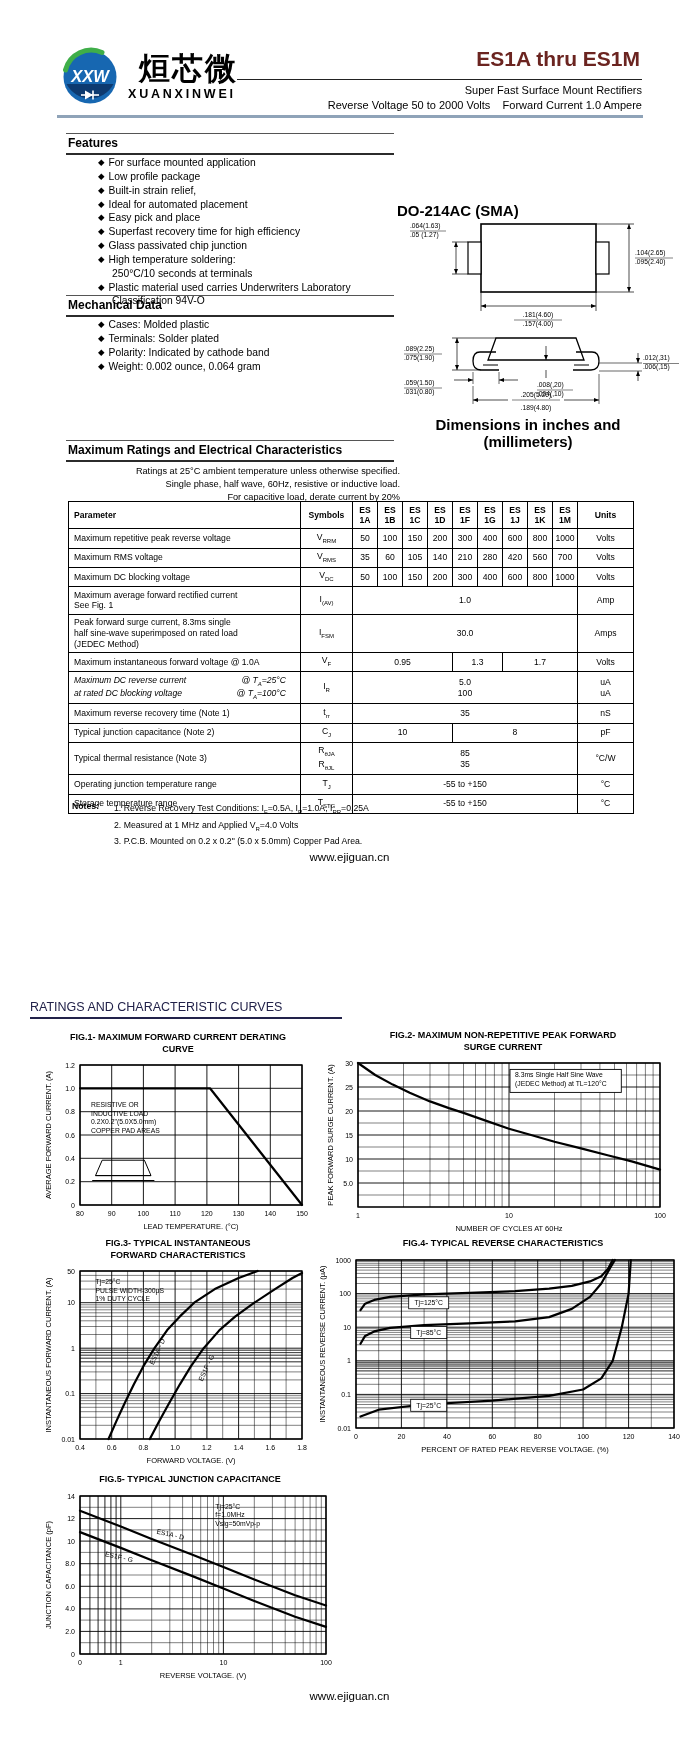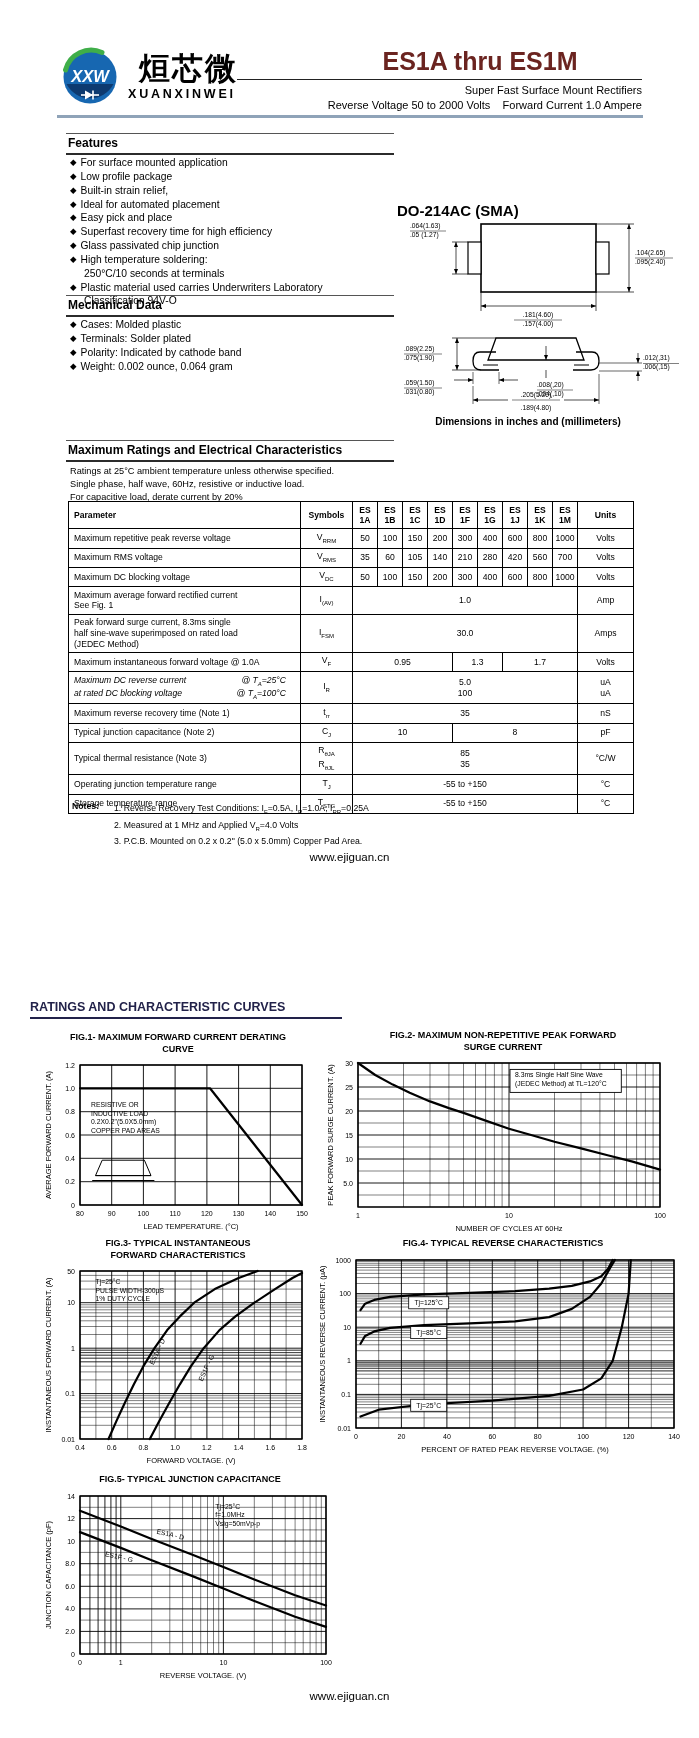--- a/index.html
+++ b/index.html
@@ -3,54 +3,54 @@
 <meta charset="utf-8">
 <style>
   html,body{margin:0;padding:0;background:#fff;}
   #page{position:relative;width:699px;height:1738px;background:#fff;overflow:hidden;
         font-family:"Liberation Sans",sans-serif;color:#000;}
   .abs{position:absolute;}
   .pre{white-space:pre;}
   
   .cn-name{font-size:31px;font-weight:bold;letter-spacing:2px;}
   .en-name{font-size:12.5px;font-weight:bold;letter-spacing:2.8px;}
-  .doc-title{font-size:25px;font-weight:bold;text-align:center;color:#6b2420;}
+  .doc-title{font-size:21px;font-weight:bold;text-align:right;color:#6b2420;}
   .subtitle{font-size:11px;text-align:right;}
   .rule{background:#222;height:1.4px;}
   .main-divider{background:#8fa3b8;height:2.5px;}
   
   .sec-head{border-top:1.2px solid #555;border-bottom:2.5px solid #2b2b2b;
             font-weight:bold;font-size:12px;padding:2px 0 3px 2px;}
   
-  .feat{font-size:10.3px;line-height:1.2;margin-bottom:1.5px;}
+  .feat{font-size:10.3px;line-height:1.2;margin-bottom:1.5px;margin-left:28px;}
   .bul{margin-right:4px;font-size:8.5px;vertical-align:1px;}
   .cont{padding-left:14px;}
   
   .pkg-name{font-size:15px;font-weight:bold;}
-  .pkg-caption{font-size:10px;font-weight:bold;text-align:center;}
-  
-  #conditions div{font-size:9.2px;line-height:1.42;}
+  .pkg-caption{font-size:15px;font-weight:bold;text-align:center;}
+  
+  #conditions div{font-size:9.2px;line-height:1.42;text-align:right;}
   
   #ratings-table{border-collapse:collapse;table-layout:fixed;width:565px;
                  border:1.5px solid #000;font-size:8.6px;}
   #ratings-table th,#ratings-table td{border:1px solid #000;text-align:center;
                  padding:2.5px 2px;line-height:1.25;vertical-align:middle;}
   #ratings-table th{font-weight:bold;}
   #ratings-table .pl{text-align:left;padding-left:5px;}
   #ratings-table sub, .notes sub{font-size:6px;}
   .jl{display:flex;font-style:italic;}
   .jr{margin-left:auto;padding-right:12px;}
   
   .notes{display:flex;font-size:8.7px;}
   .notes-label{font-weight:bold;width:42px;}
   .notes-lines div{line-height:1.65;}
   
   .site{width:699px;text-align:center;font-size:11.5px;}
   
-  .curves-head{color:#22224a;font-weight:bold;font-size:12.5px;
+  .curves-head{color:#22224a;font-weight:normal;font-size:12.5px;
                border-bottom:2px solid #22224a;padding-bottom:3px;}
   
   .fig{position:absolute;}
   .fig-title{font-size:9px;font-weight:bold;text-align:center;line-height:1.3;margin-bottom:2px;}
 </style>
 </head>
 <body>
 
 <div id="page">
 

